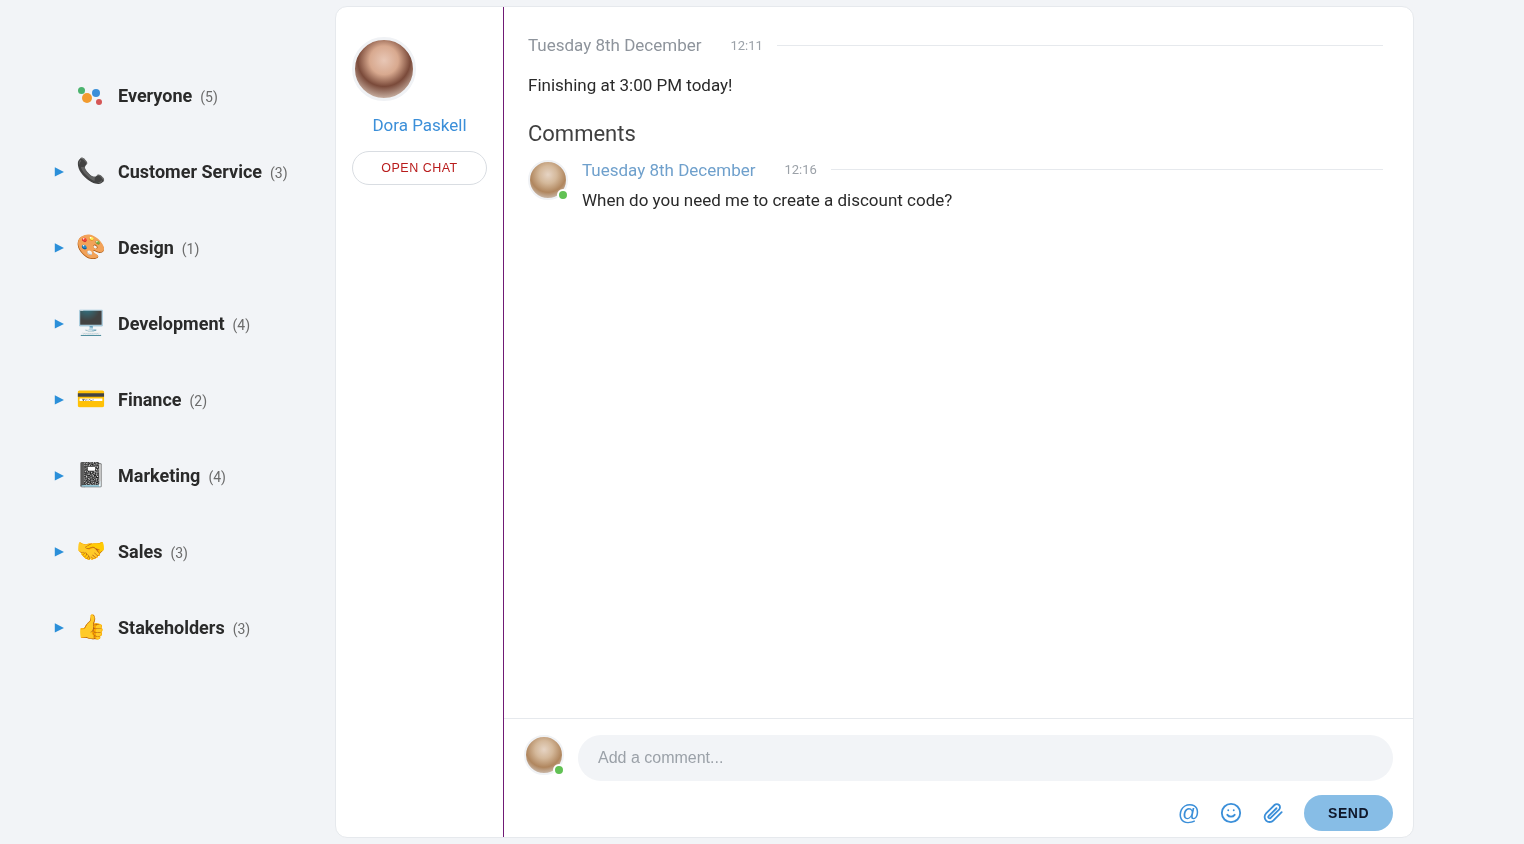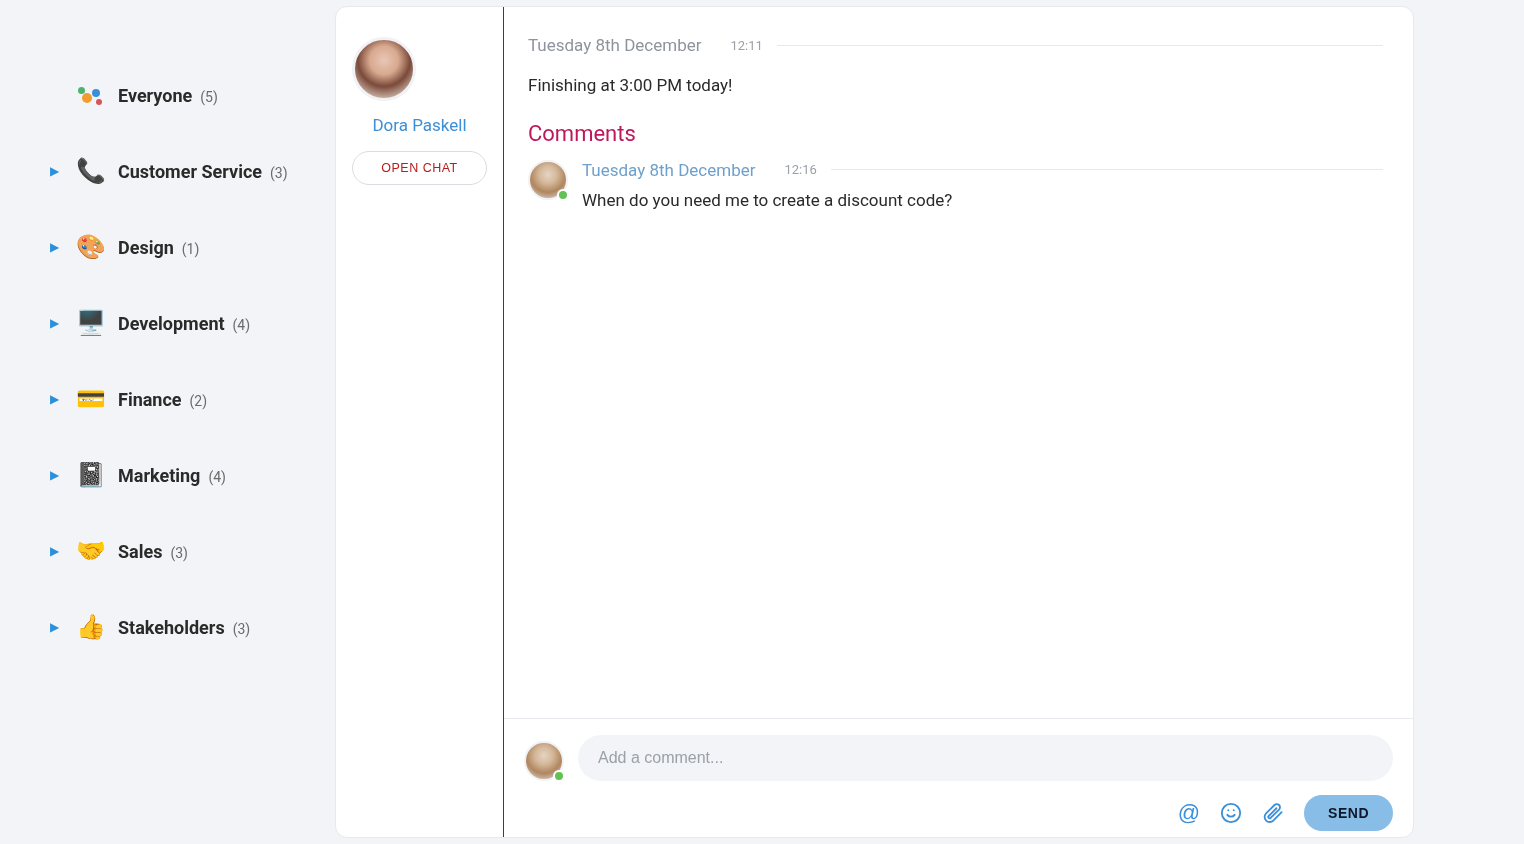--- a/index.html
+++ b/index.html
@@ -12,20 +12,21 @@
     height: 844px;
     overflow: hidden;
   }
   .app {
     display: flex;
     height: 100%;
   }
   .sidebar {
     width: 335px;
     padding: 70px 20px 20px 50px;
+    text-align: right;
   }
   .sidebar-item {
     display: flex;
     align-items: center;
     gap: 10px;
     padding: 8px 0;
     margin-bottom: 26px;
     cursor: pointer;
   }
   .sidebar-item .arrow {
@@ -126,21 +127,21 @@
     height: 1px;
     background: #e6e9ed;
   }
   .post-text {
     font-size: 17px;
     color: #2a2a2a;
     margin-bottom: 14px;
     line-height: 1.5;
   }
   .comments-heading {
-    color: #be185d;
+    color: #404040;
     font-size: 22px;
     margin: 22px 0 14px 0;
     font-weight: 400;
   }
   .comment-block {
     display: flex;
     align-items: flex-start;
     gap: 14px;
   }
   .avatar-sm-wrap {
@@ -167,21 +168,21 @@
     color: #2a2a2a;
     margin-top: 10px;
   }
 
   .composer {
     border-top: 1px solid #e6e9ed;
     padding: 16px 20px 6px 20px;
   }
   .composer-row1 {
     display: flex;
-    align-items: flex-end;
+    align-items: flex-start;
     gap: 14px;
   }
   .comment-input {
     flex: 1;
     border: none;
     background: #f2f4f7;
     border-radius: 24px;
     padding: 14px 20px;
     font-size: 16px;
     color: #4a4a4a;

